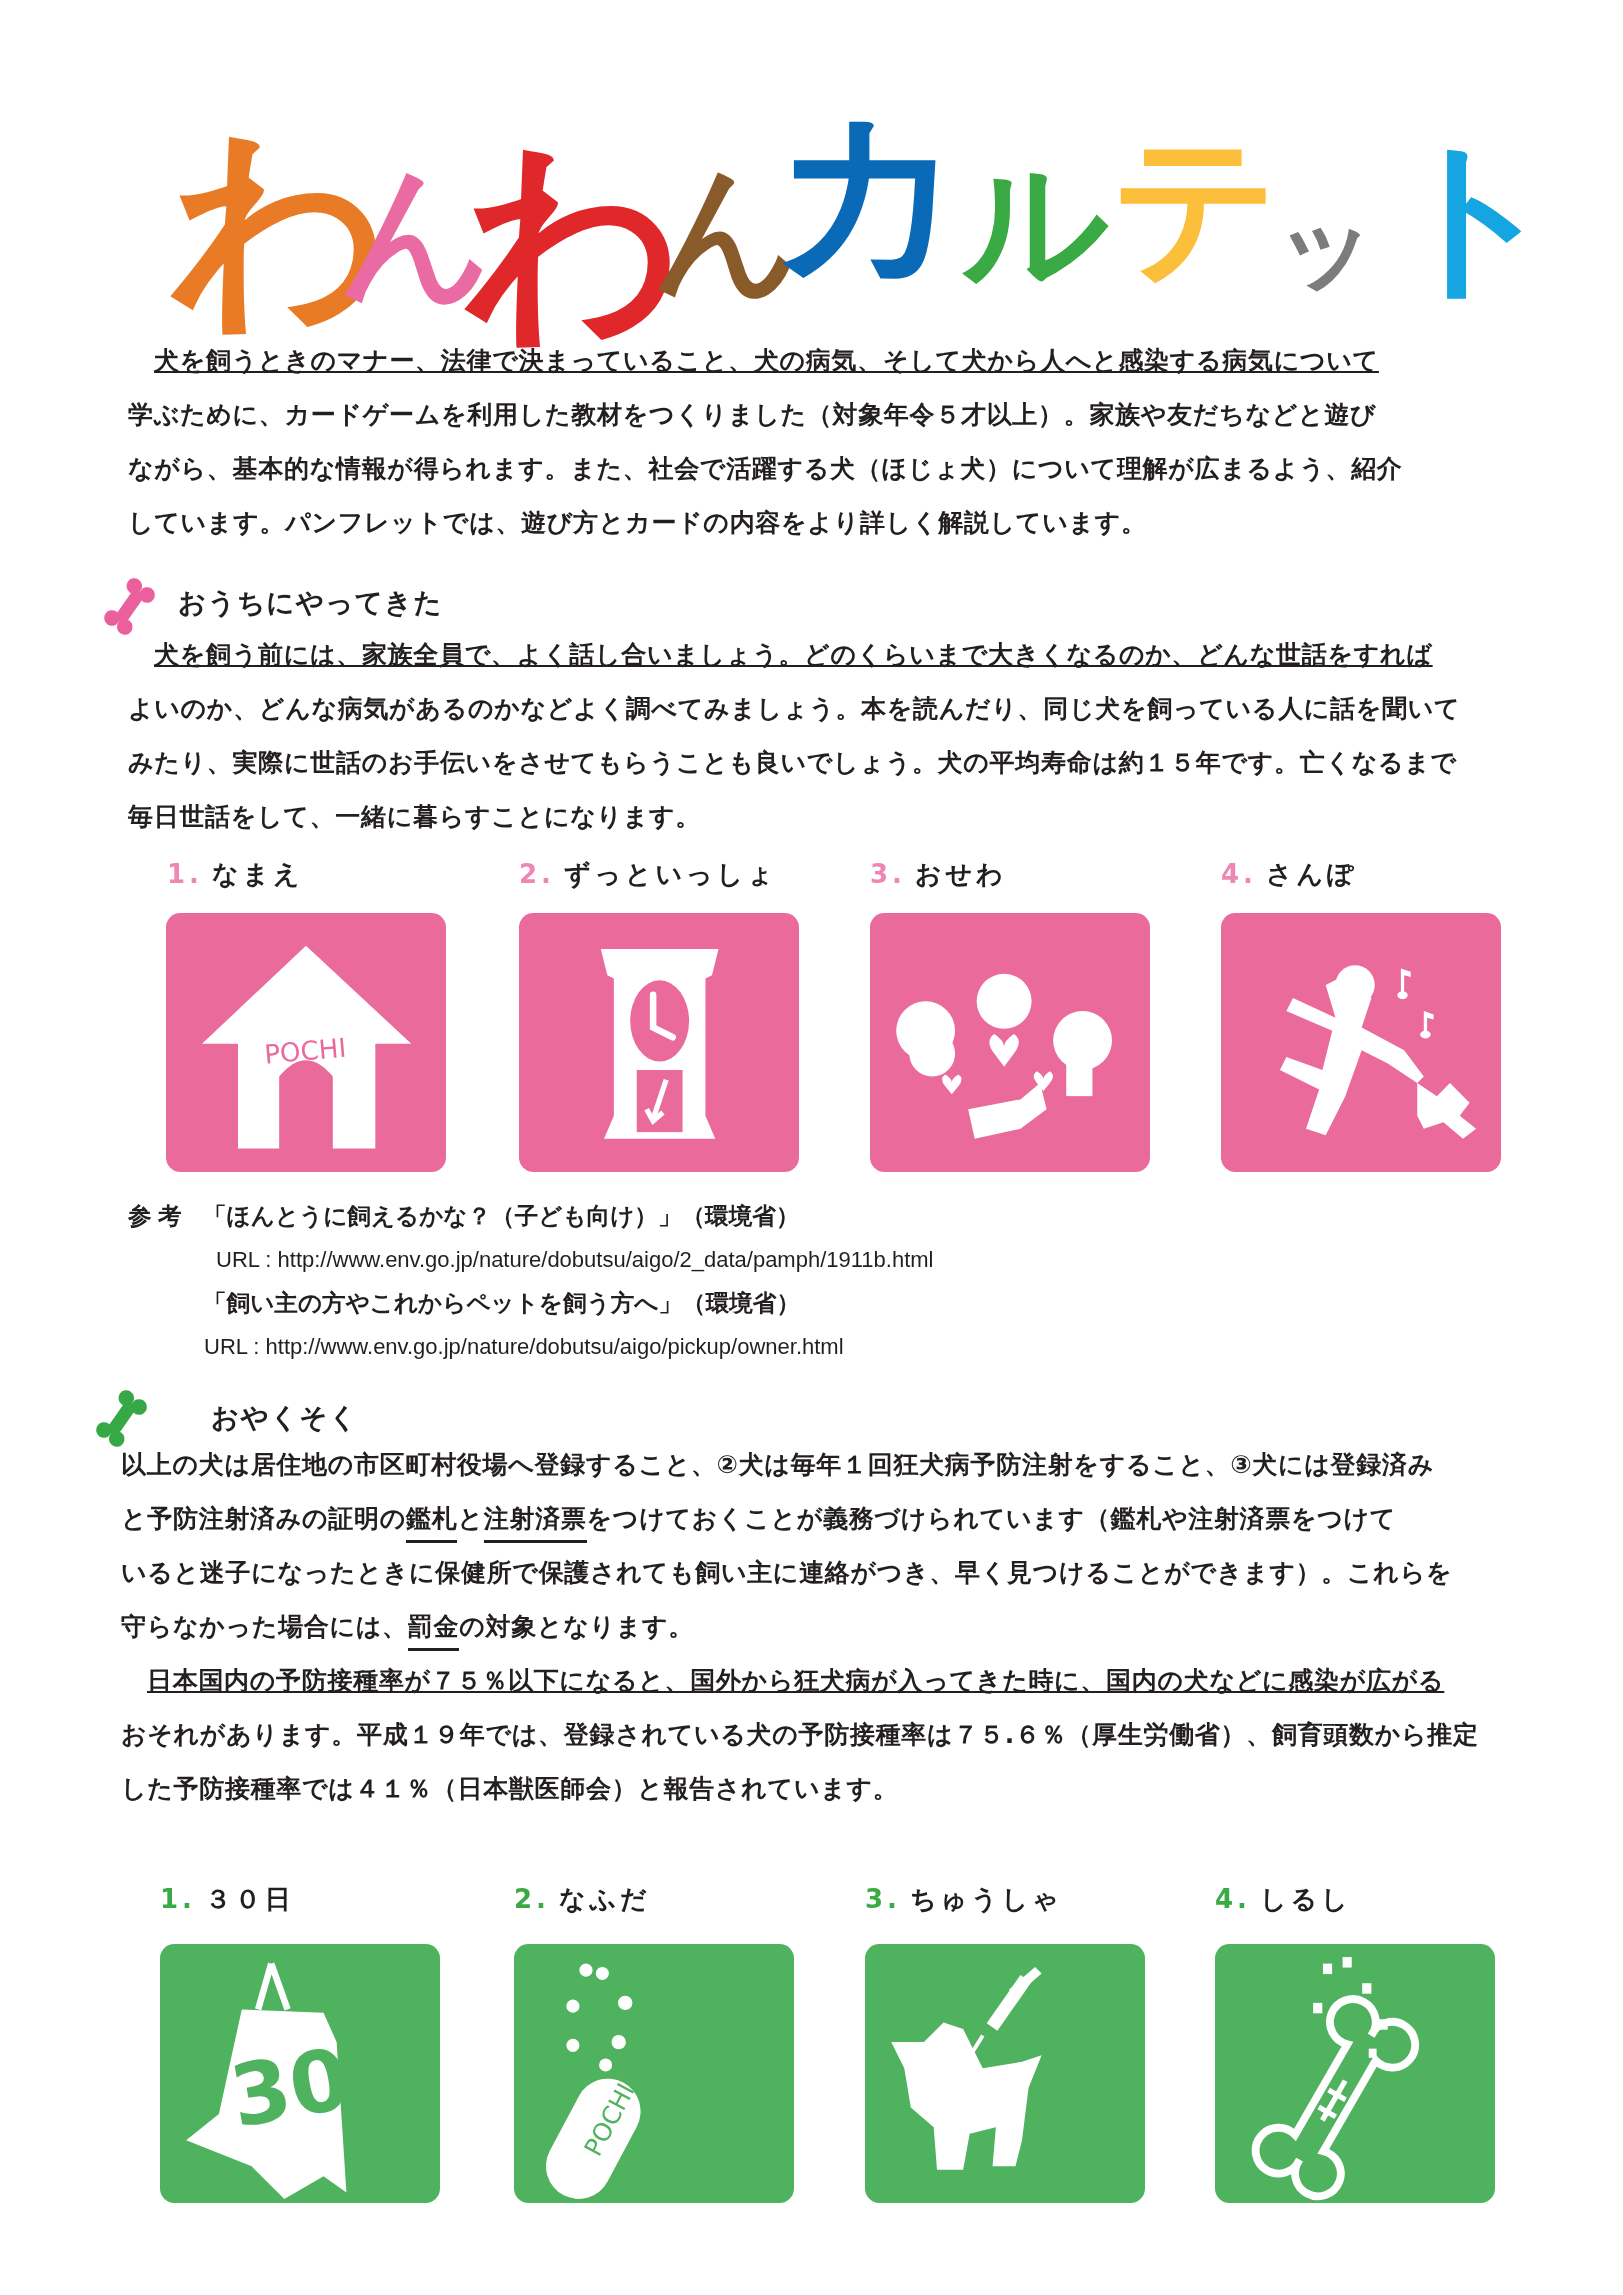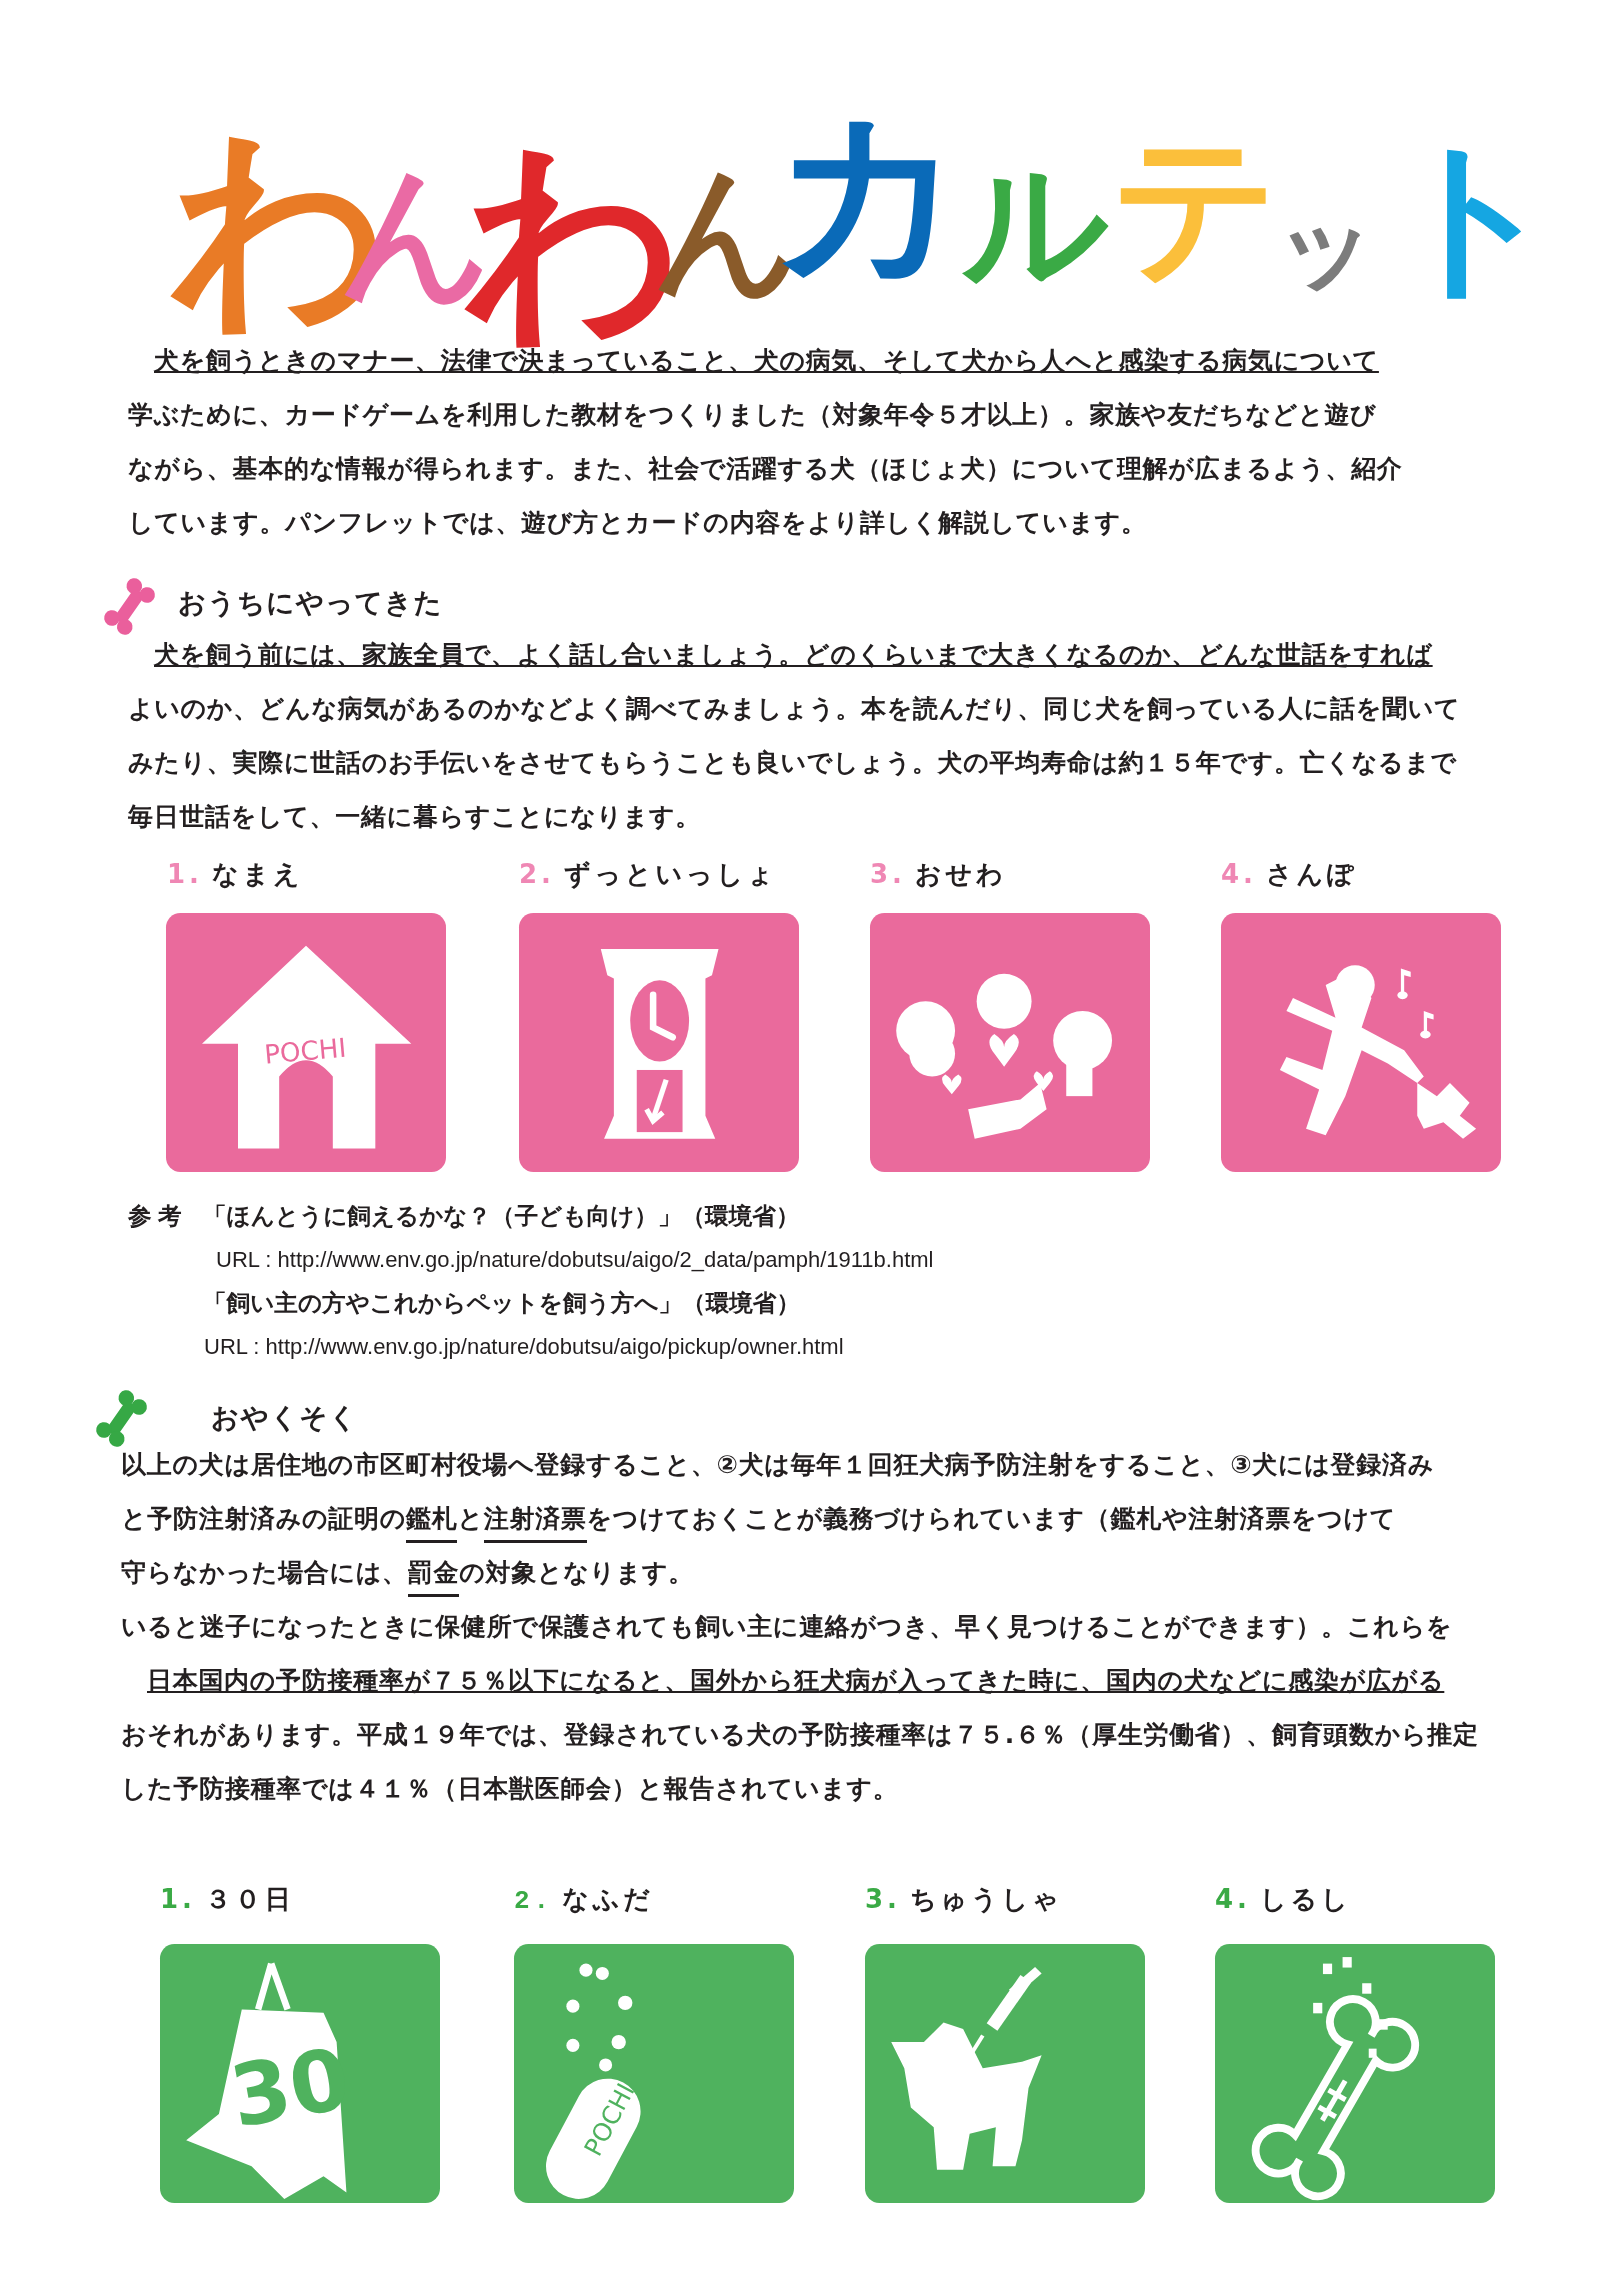--- a/index.html
+++ b/index.html
@@ -125,29 +125,29 @@
       <circle cx="20" cy="62" r="12"></circle>
     <circle cx="80" cy="38" r="12"></circle>
       <circle cx="80" cy="62" r="12"></circle>
   </g>
 </svg>
 <div class="heading" style="left:175px;top:1400px;margin-left:36px;">おやくそく</div>
 
 <div class="para" style="top:1438px;left:121px;">
   <span class="line">以上の犬は居住地の市区町村役場へ登録すること、②犬は毎年１回狂犬病予防注射をすること、③犬には登録済み</span>
   <span class="line"><span>と予防注射済みの証明の</span><span class="ul">鑑札</span><span>と</span><span class="ul">注射済票</span><span>をつけておくことが義務づけられています（鑑札や注射済票をつけて</span></span>
+  <span class="line">いると迷子になったときに保健所で保護されても飼い主に連絡がつき、早く見つけることができます）。これらを</span>
   <span class="line"><span>守らなかった場合には、</span><span class="ul">罰金</span><span>の対象となります。</span></span>
-  <span class="line">いると迷子になったときに保健所で保護されても飼い主に連絡がつき、早く見つけることができます）。これらを</span>
   <span class="line indent">日本国内の予防接種率が７５％以下になると、国外から狂犬病が入ってきた時に、国内の犬などに感染が広がる</span>
   <span class="line">おそれがあります。平成１９年では、登録されている犬の予防接種率は７５.６％（厚生労働省）、飼育頭数から推定</span>
   <span class="line">した予防接種率では４１％（日本獣医師会）と報告されています。</span>
 </div>
 
 <div class="cardlabel" style="left:160px;top:1882px;"><span class="num" style="color:#3aaa45;">1.</span><span>３０日</span></div>
-<div class="cardlabel" style="left:514px;top:1882px;font-family:Liberation Mono, monospace;"><span class="num" style="color:#3aaa45;">2.</span><span>なふだ</span></div>
+<div class="cardlabel" style="left:514px;top:1882px;"><span class="num" style="color:#3aaa45;">2.</span><span>なふだ</span></div>
 <div class="cardlabel" style="left:865px;top:1882px;"><span class="num" style="color:#3aaa45;">3.</span><span>ちゅうしゃ</span></div>
 <div class="cardlabel" style="left:1215px;top:1882px;"><span class="num" style="color:#3aaa45;">4.</span><span>しるし</span></div>
 
 <div class="card" style="left:160px;top:1944px;background:#4fb25e;">
   <svg viewBox="0 0 428 396">
     <path d="M170 30 L150 100 M170 30 L195 100" stroke="#fff" stroke-width="10" fill="none"></path>
     <path d="M125 100 L250 105 L270 150 L285 380 L250 355 L190 390 L140 340 L40 300 L90 260 Z" fill="#fff"></path>
     <text x="110" y="270" font-size="130" font-weight="bold" fill="#4fb25e" font-family="DejaVu Sans, sans-serif" transform="rotate(-10 170 230)">30</text>
   </svg>
 </div>

